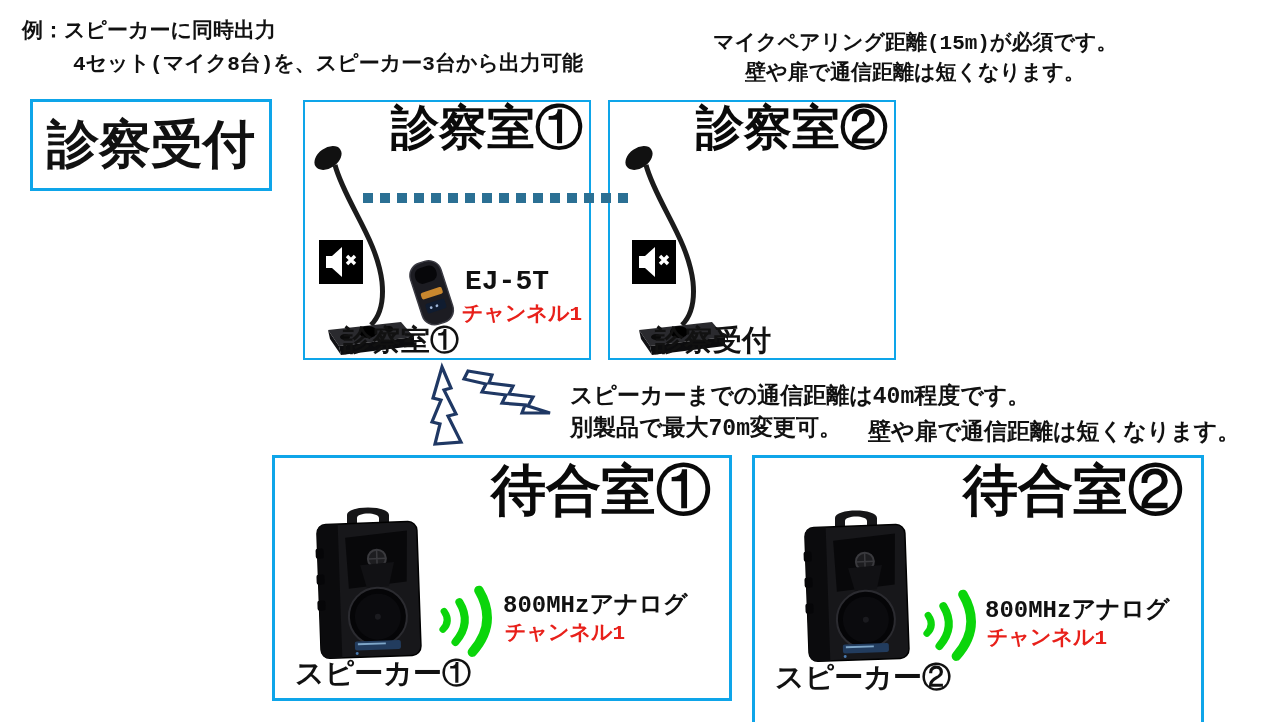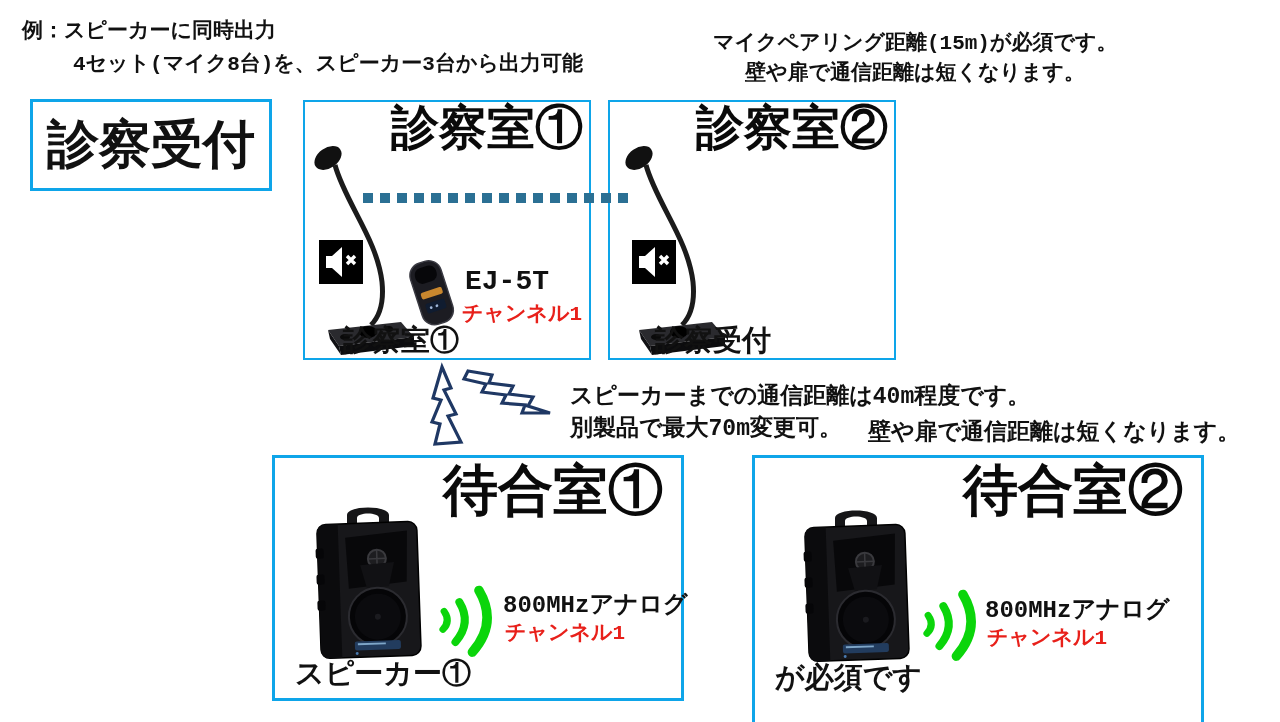--- a/index.html
+++ b/index.html
@@ -114,21 +114,21 @@
       <polygon points="50,9 74,13 71,21 95,24 91,32 115,35 110,44 132,51 104,51 107,43 84,41 88,33 64,30 68,22 46,17"></polygon>
     </g>
   </svg>
 
   <div class="abs mid-note" style="left:570px;top:381px;">
     <div>スピーカーまでの通信距離は40m程度です。</div>
     <div>別製品で最大70m変更可。</div>
   </div>
   <div class="abs mid-note" style="left:868px;top:417px;">壁や扉で通信距離は短くなります。</div>
 
-  <div class="room" style="left:272px;top:455px;width:412px;height:246px;">
+  <div class="room" style="left:272px;top:455px;width:460px;height:246px;">
     <div class="room-title wait-title">待合室①</div>
 
     <svg class="abs" style="left:28px;top:45px;" width="128" height="158" viewBox="0 0 128 158">
       <path d="M44 22 L44 12 C44 2 86 2 86 12 L86 22 L76 22 L76 15 C76 9 54 9 54 15 L54 22 Z" fill="#161618"></path>
       <g transform="rotate(-2 64 88)">
         <rect x="16" y="20" width="100" height="134" rx="9" fill="#17171a" stroke="#000" stroke-width="1.5"></rect>
         <path d="M16 29 q0 -9 9 -9 l12 0 0 134 -12 0 q-9 0 -9 -9 z" fill="#0b0b0d"></path>
         <rect x="14" y="44" width="8" height="10" rx="2" fill="#060608"></rect>
         <rect x="14" y="70" width="8" height="10" rx="2" fill="#060608"></rect>
         <rect x="14" y="96" width="8" height="10" rx="2" fill="#060608"></rect>
@@ -185,16 +185,16 @@
     <svg class="abs" style="left:162px;top:122px;" width="64" height="92" viewBox="0 0 64 92">
       <g transform="rotate(7 32 46)" stroke="#0bd50b" fill="none" stroke-linecap="round">
         <path d="M10 38 q8 9 1 18" stroke-width="7"></path>
         <path d="M24 27 q15 19 1 40" stroke-width="8"></path>
         <path d="M42 13 q23 30 1 62" stroke-width="9.5"></path>
       </g>
     </svg>
 
     <div class="band-label" style="left:230px;top:135px;">800MHzアナログ</div>
     <div class="channel-label" style="left:232px;top:165px;">チャンネル1</div>
-    <div class="dev-label" style="left:20px;top:200px;">が必須です</div>
+    <div class="dev-label" style="left:20px;top:200px;">スピーカー②</div>
   </div>
 
 </div>
 
 </body></html>

